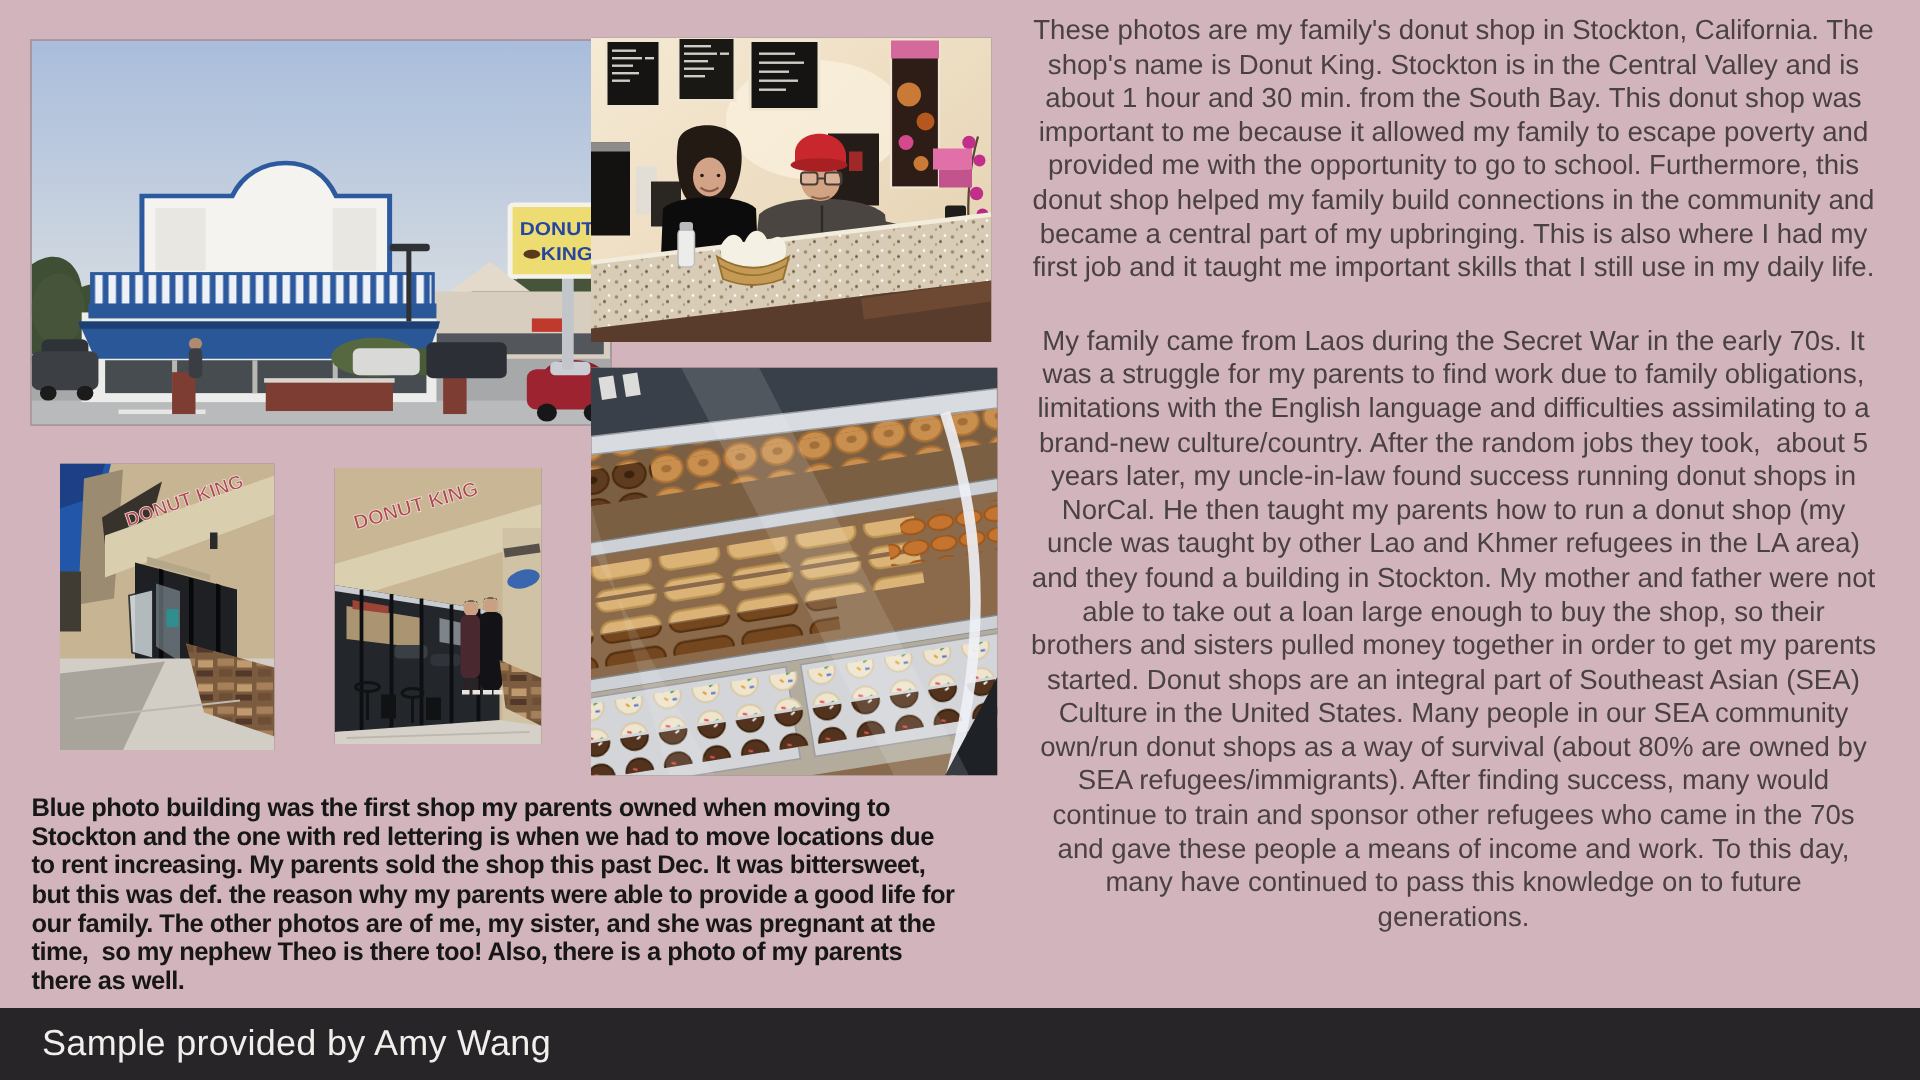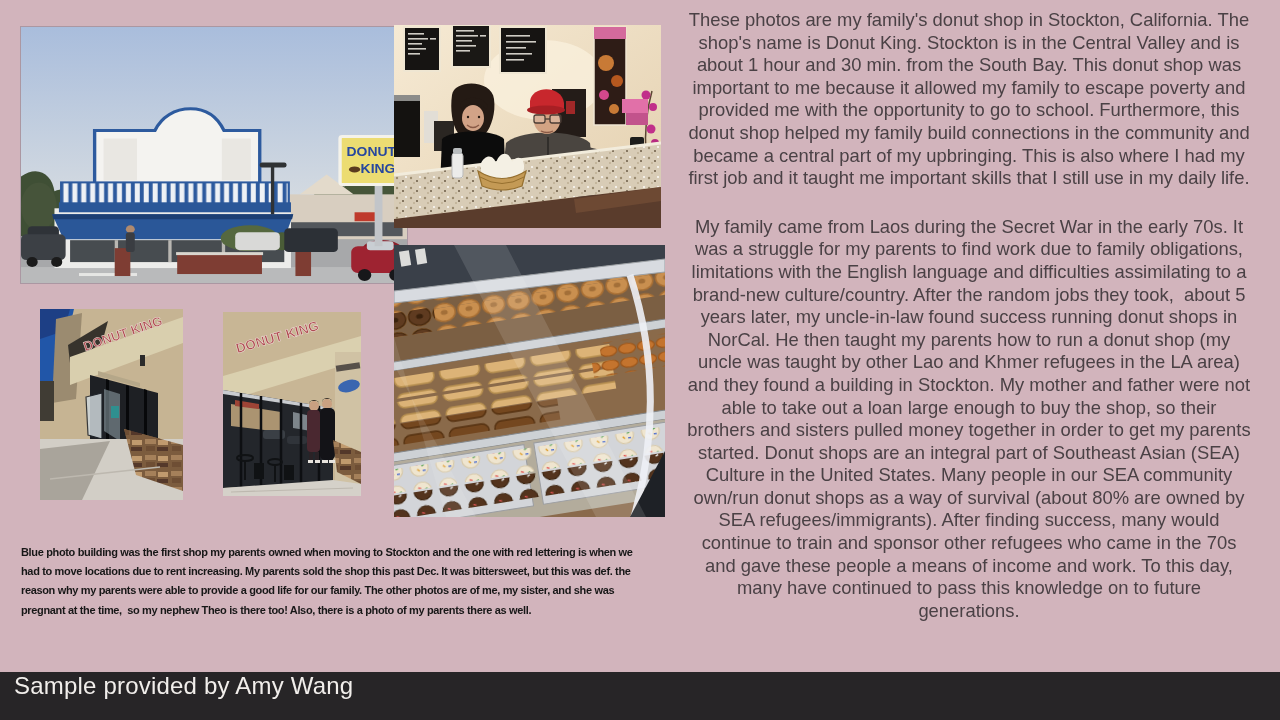--- a/index.html
+++ b/index.html
@@ -6,29 +6,29 @@
   body{width:1280px;height:720px;position:relative;overflow:hidden;
        background:#d2b4bc;font-family:"Liberation Sans",sans-serif;}
   .slide{position:absolute;inset:0;}
   figure.photo{margin:0;position:absolute;overflow:hidden;background:#9a8a8e;}
   figure.photo svg{display:block;width:100%;height:100%;}
   #ph-building{left:20px;top:26px;width:388px;height:258px;border:1px solid #ab97a2;box-sizing:border-box;text-align:right;}
   #ph-counter{left:394px;top:25px;width:267px;height:203px;}
   #ph-case{left:394px;top:245px;width:271px;height:272px;}
   #ph-store1{left:40px;top:309px;width:143px;height:191px;}
   #ph-store2{left:223px;top:312px;width:138px;height:184px;}
-  .caption{position:absolute;left:21px;top:543px;width:618px;
-           font-size:11px;line-height:19.2px;font-weight:700;color:#171717;
+  .caption{position:absolute;left:21px;top:529px;width:618px;
+           font-size:17px;line-height:19.2px;font-weight:700;color:#171717;
            letter-spacing:-0.35px;white-space:pre-wrap;}
   .right-col{position:absolute;left:686px;top:9px;width:566px;
              font-size:18.4px;line-height:22.6px;color:#4a4145;text-align:center;}
   .right-col p{margin:0 0 26px 0;white-space:pre-wrap;}
   .footer{position:absolute;left:0;top:672px;width:1280px;height:48px;
-          background:#272527;color:#f1eeeb;display:flex;align-items:flex-start;
-          box-sizing:border-box;padding-left:14px;font-size:24px;letter-spacing:0.2px;}
+          background:#272527;color:#f1eeeb;display:flex;align-items:center;
+          box-sizing:border-box;padding-left:28px;font-size:24px;letter-spacing:0.2px;}
 </style>
 </head>
 <body>
 
 <div class="slide">
 
   <figure class="photo" id="ph-building">
     <svg viewBox="0 0 346 257" preserveAspectRatio="none">
       <defs>
         <linearGradient id="sky1" x1="0" y1="0" x2="0" y2="1">

